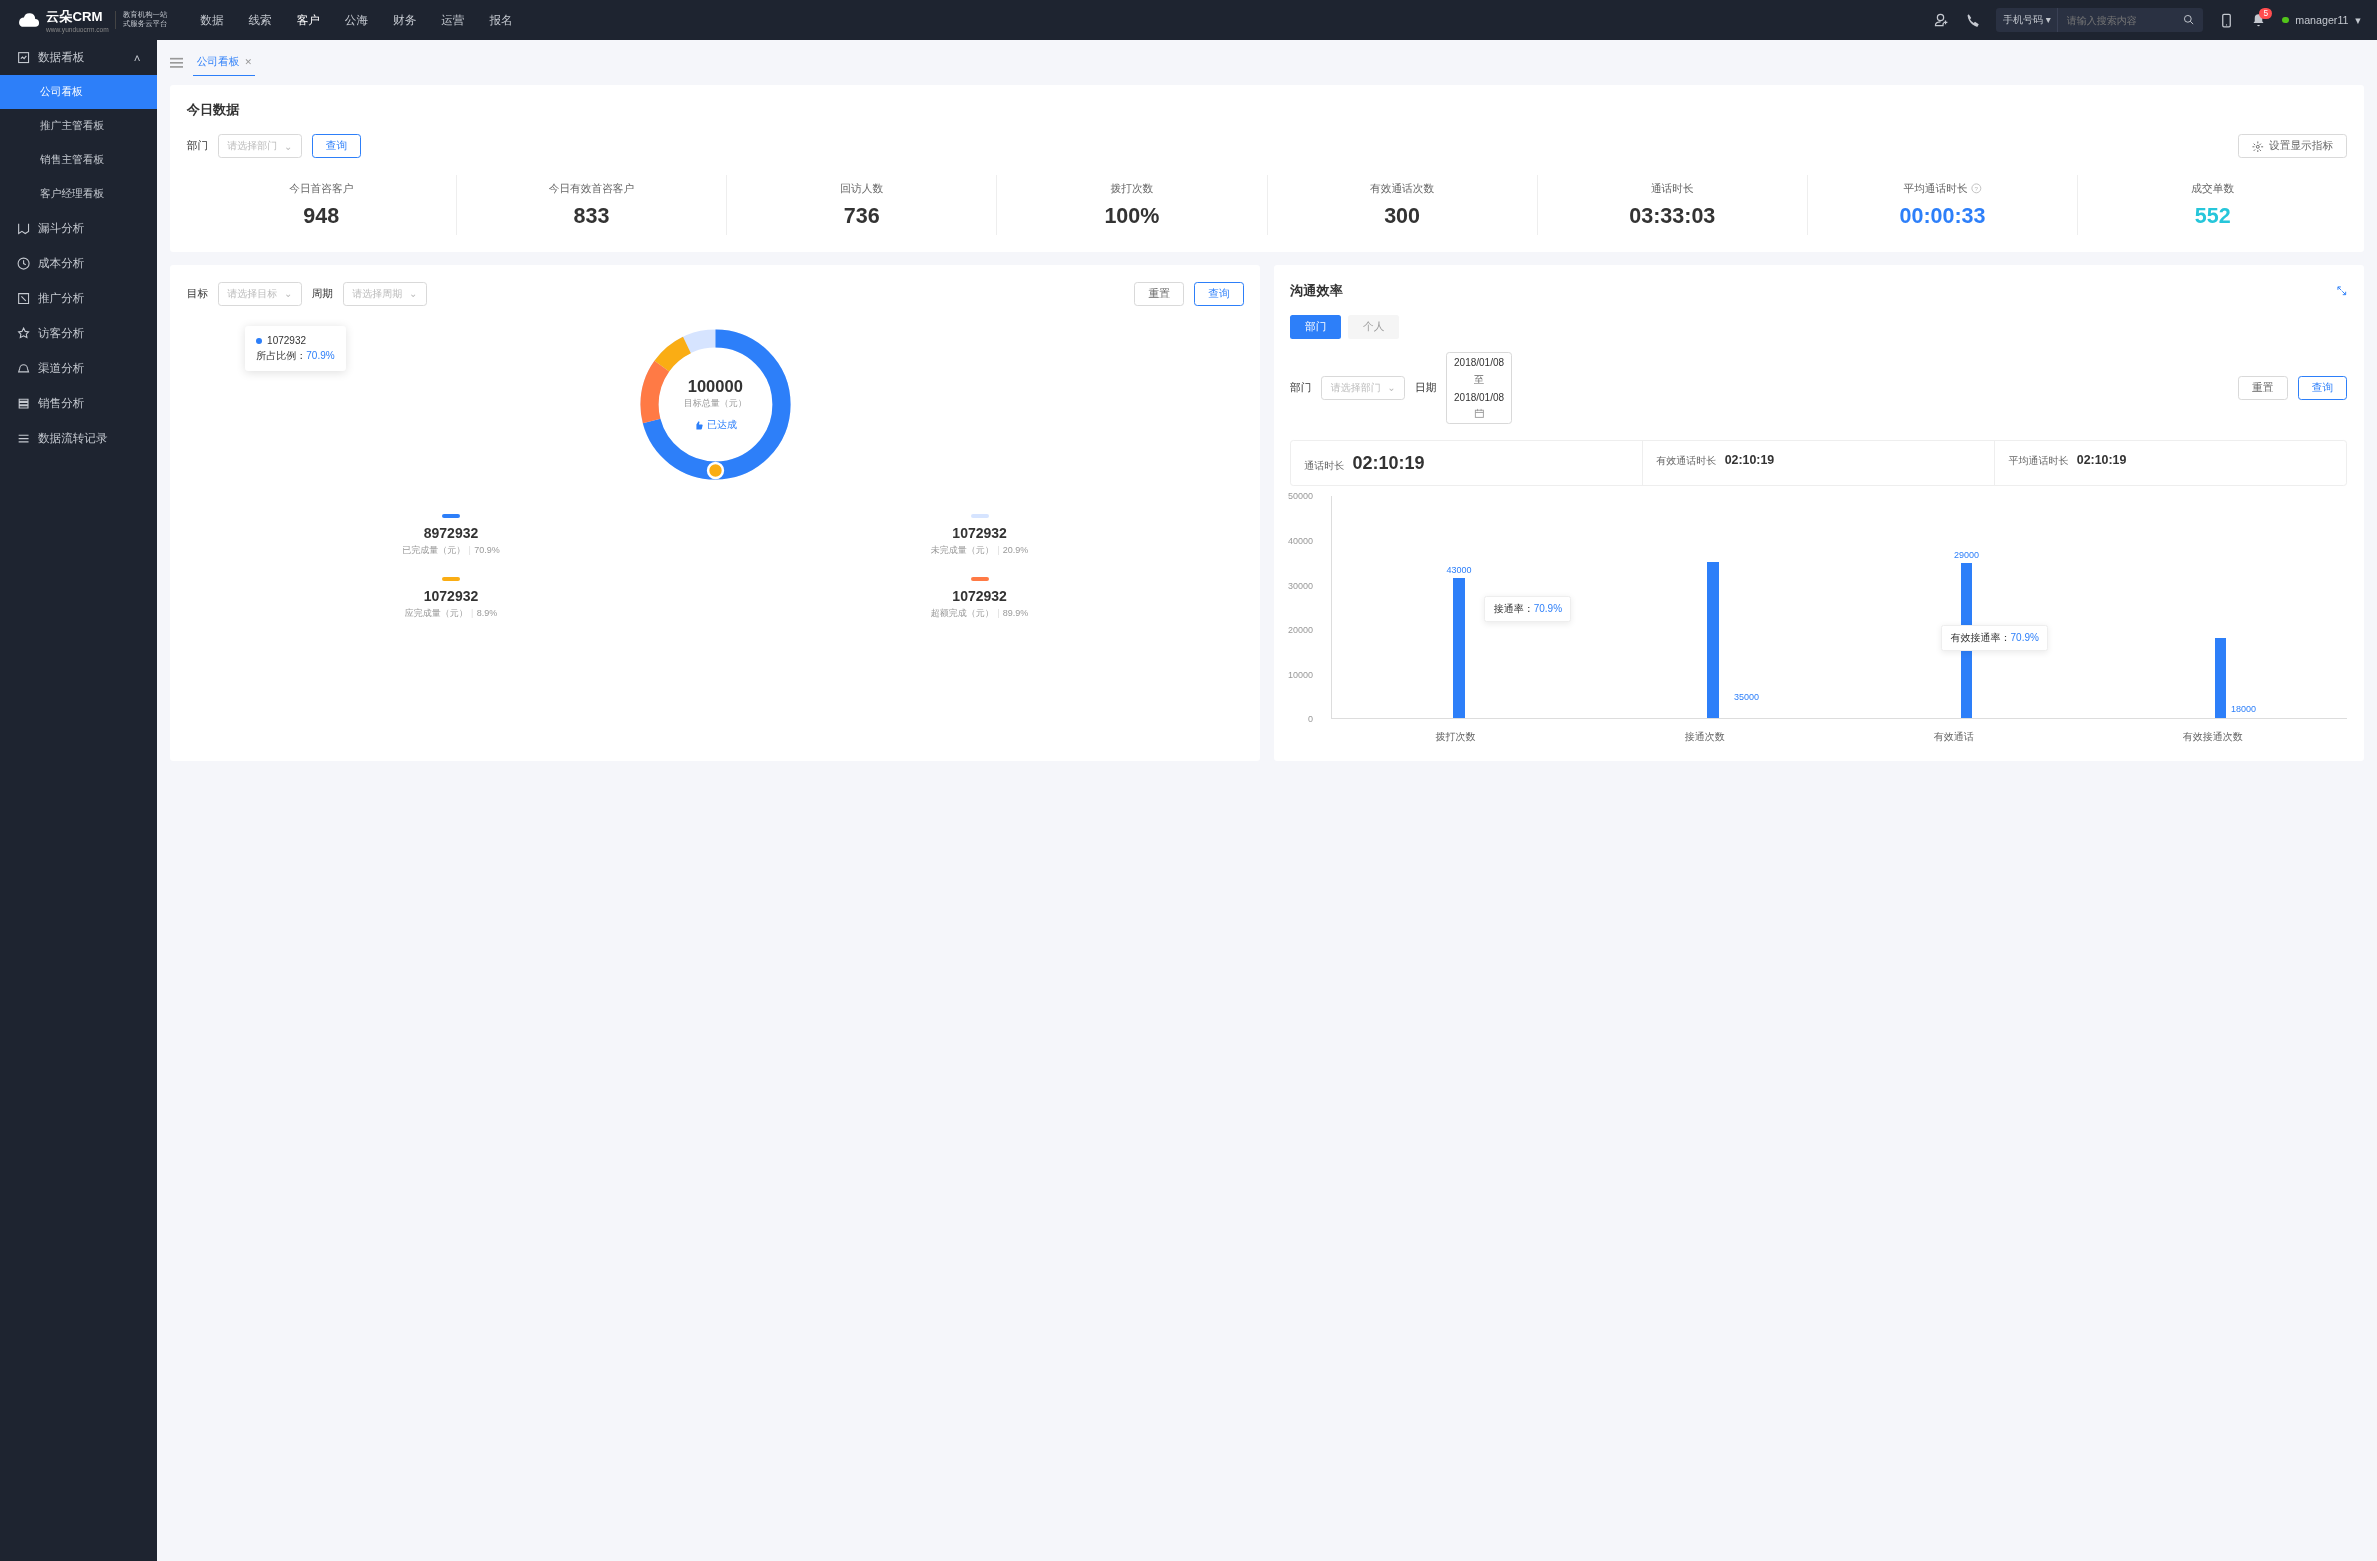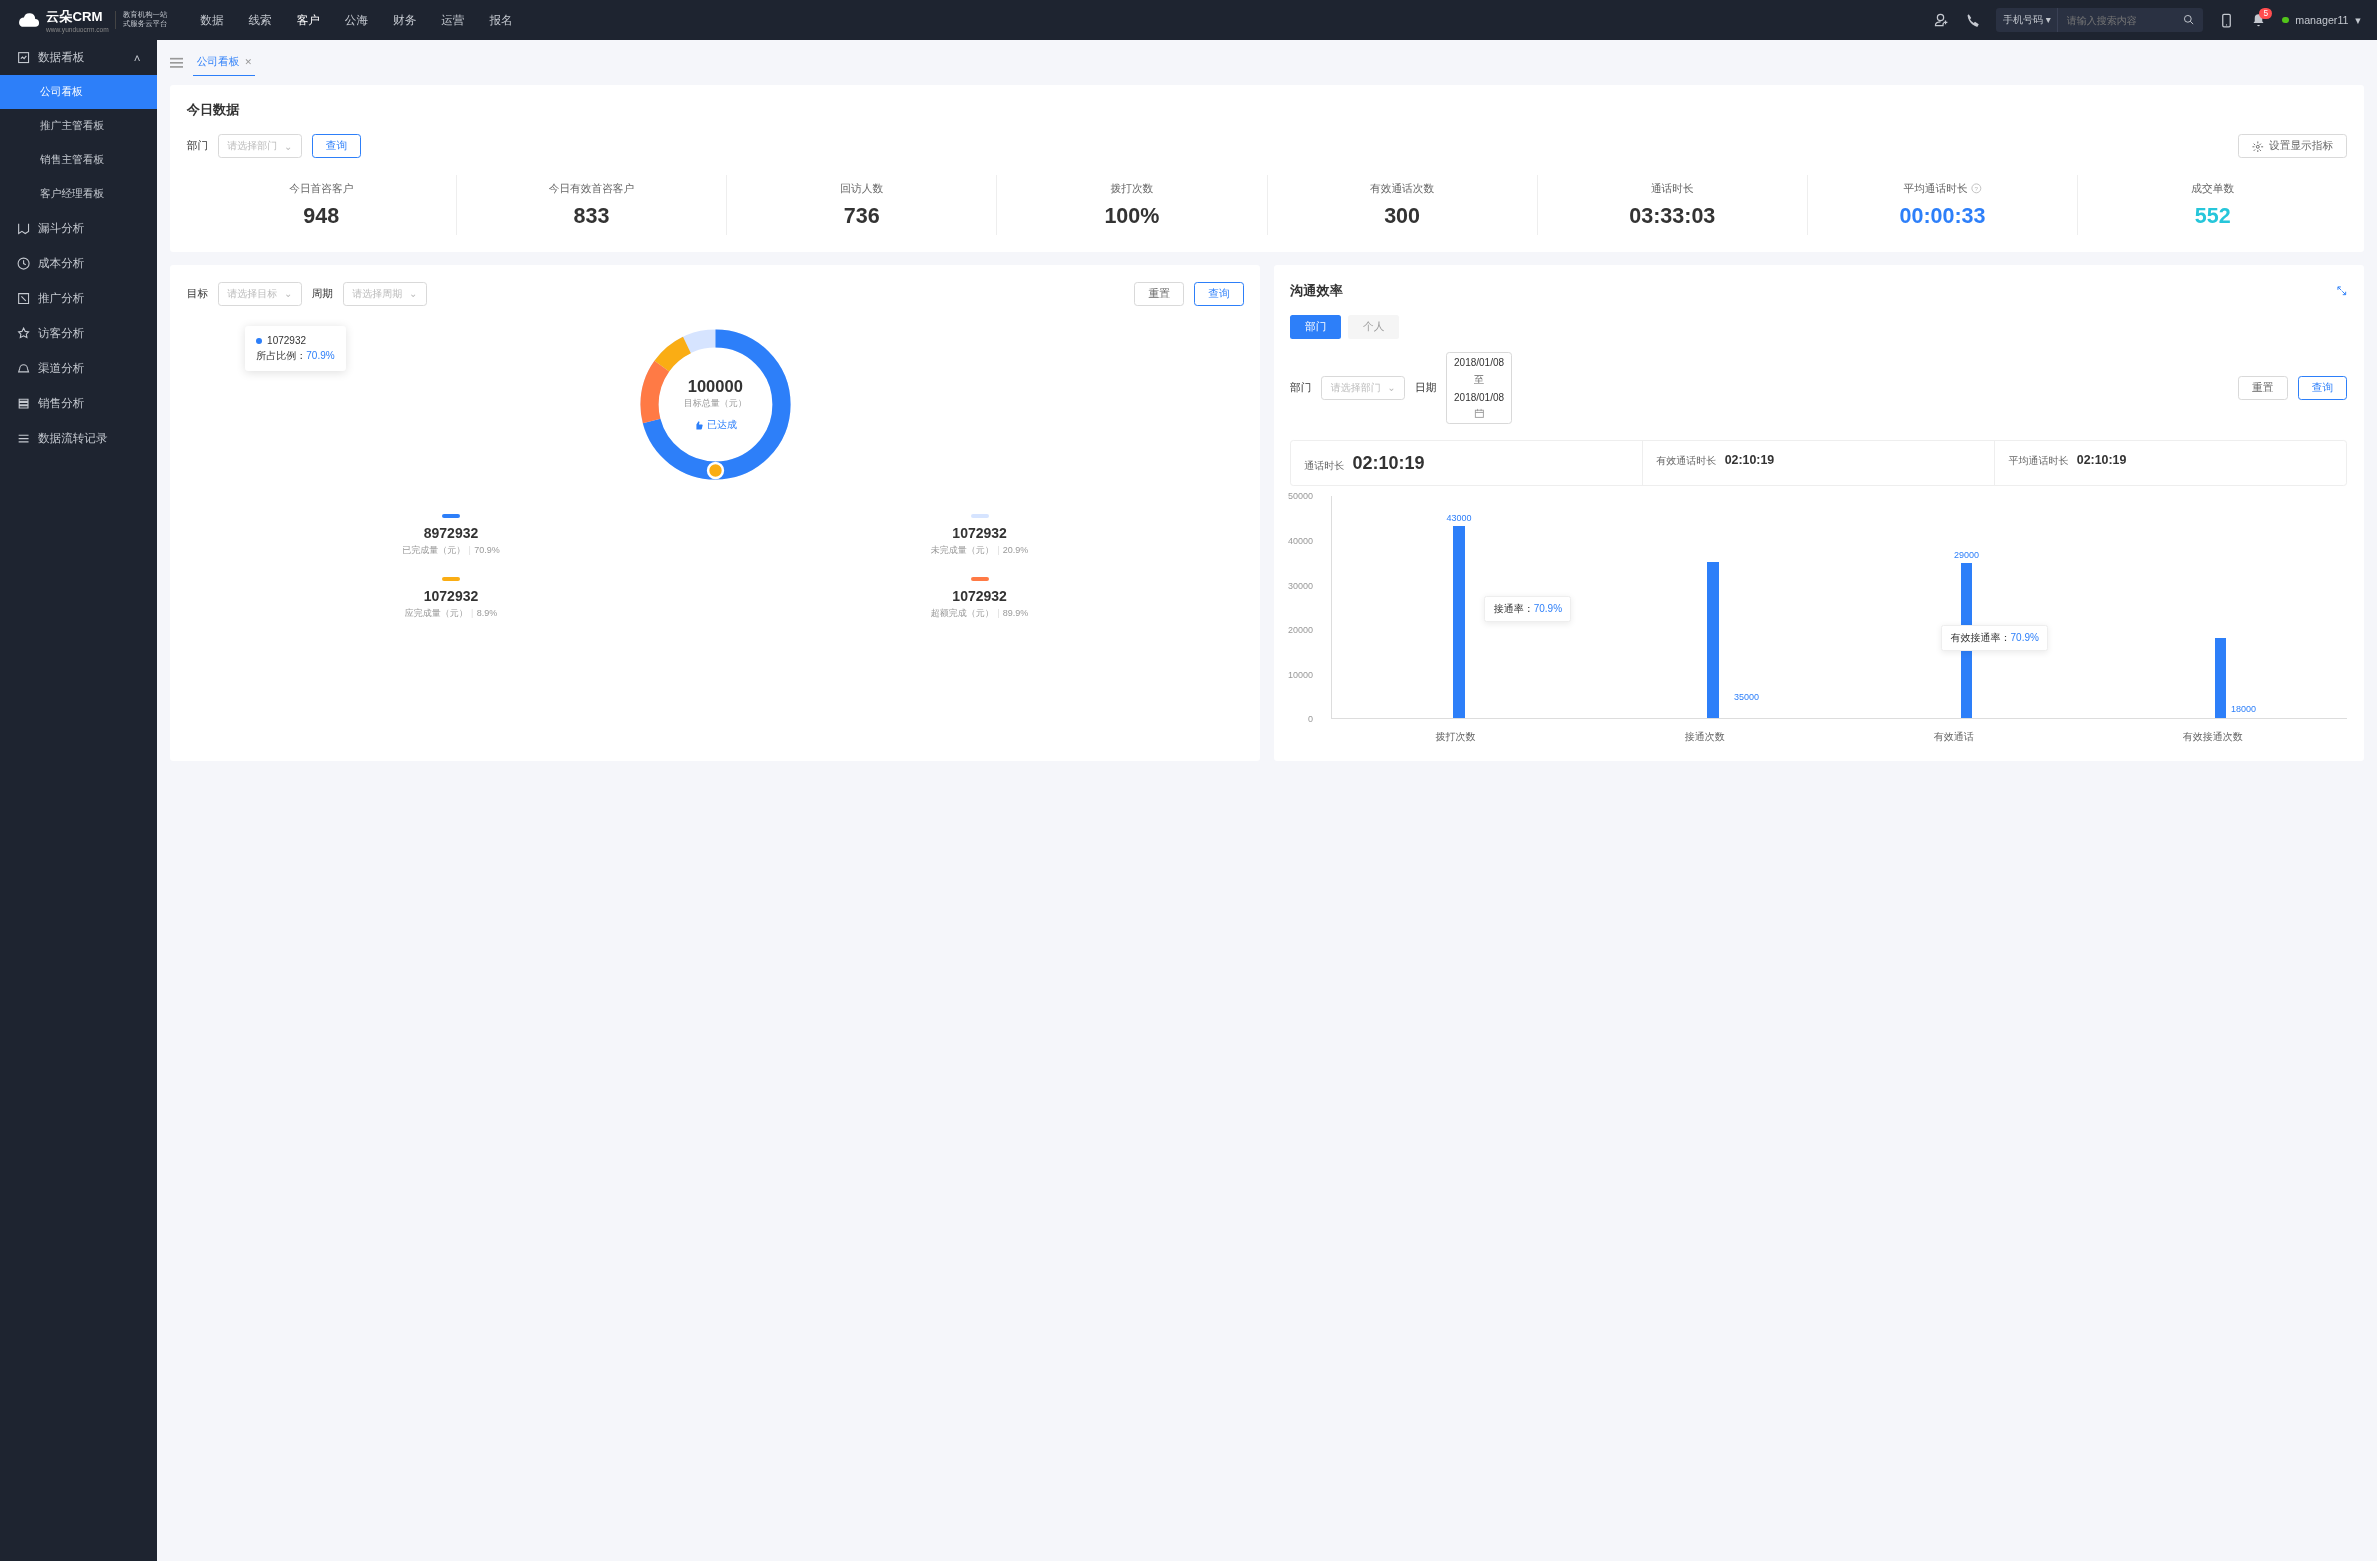--- a/index.html
+++ b/index.html
@@ -407,21 +407,21 @@
               <div class="y-tick" style="bottom: 100%;">50000</div>
             </div>
           <div class="plot" id="plot">
             <div class="rate-box" style="left:15%;top:45%">
               <span>接通率：</span><span class="pct">70.9%</span>
             </div>
             <div class="rate-box" style="left:60%;top:58%">
               <span>有效接通率：</span><span class="pct">70.9%</span>
             </div>
           <div class="bar-col">
-                <div class="bar" style="height:192px">
+                <div class="bar" style="height:140px">
                   <div class="bar-label" style="top:-13.2px;left:50%;transform:translateX(-50%)">43000</div>
                 </div>
               </div>
               <div class="bar-col">
                 <div class="bar" style="height:156px">
                   <div class="bar-label" style="bottom:10.5%;left:27px">35000</div>
                 </div>
               </div>
               <div class="bar-col">
                 <div class="bar" style="height:155px">

